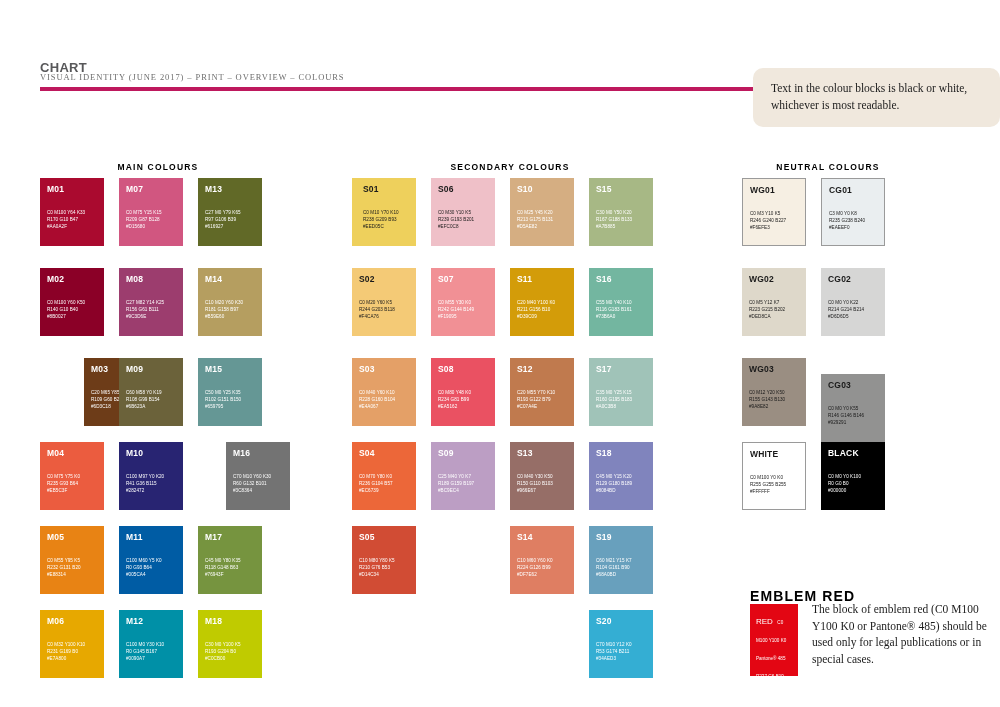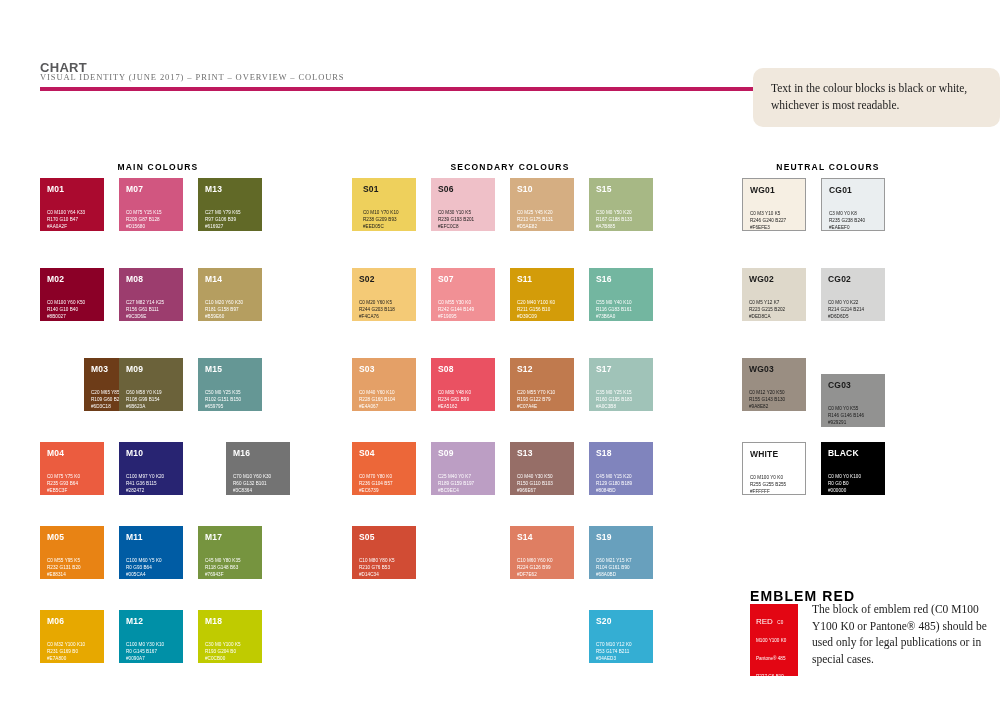--- a/index.html
+++ b/index.html
@@ -91,21 +91,21 @@
     white-space: nowrap;
   }
   #hdr-main      { left: 40px;  top: 162px; width: 236px; }
   #hdr-secondary { left: 352px; top: 162px; width: 316px; }
   #hdr-neutral   { left: 742px; top: 162px; width: 172px; }
 
   
   .swatch {
     position: absolute;
     width: 64px;
-    height: 53px;
+    height: 68px;
     padding: 7px 6px 0 7px;
     overflow: hidden;
   }
   .swatch .sw-name {
     font-size: 8.5px;
     font-weight: bold;
     letter-spacing: 0.2px;
     line-height: 1;
     margin: 0 0 0 0;
     display: block;

